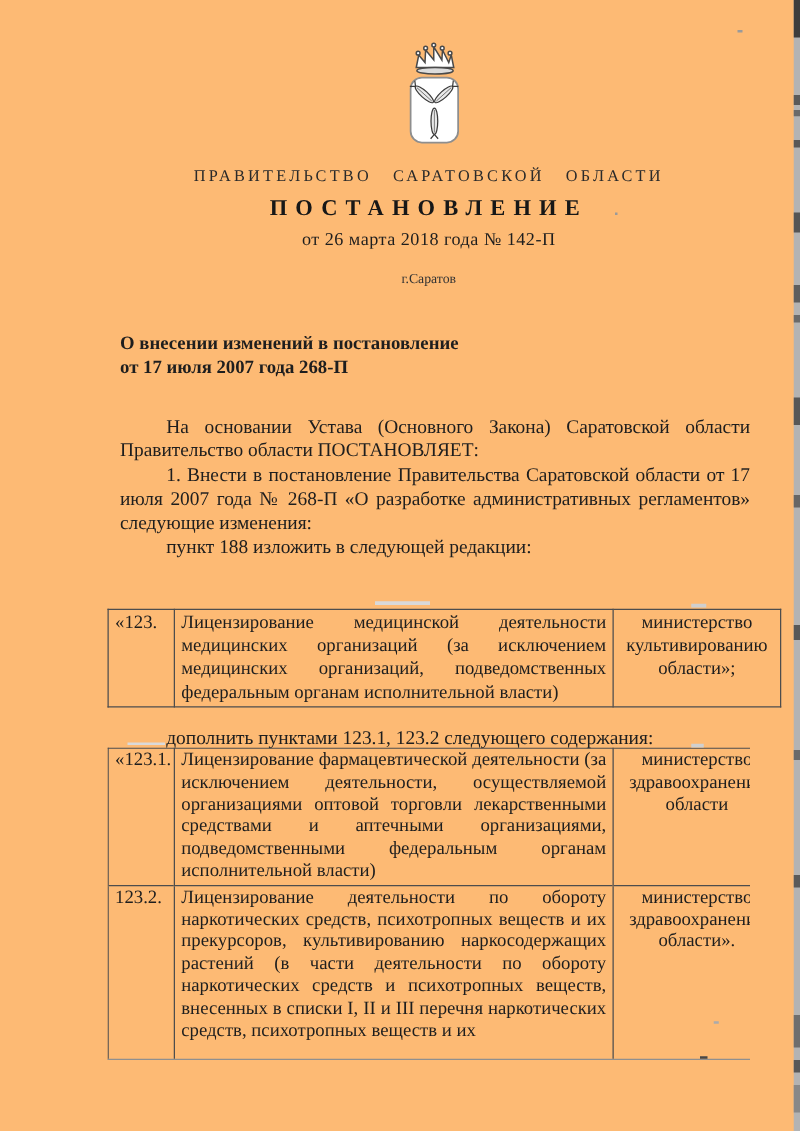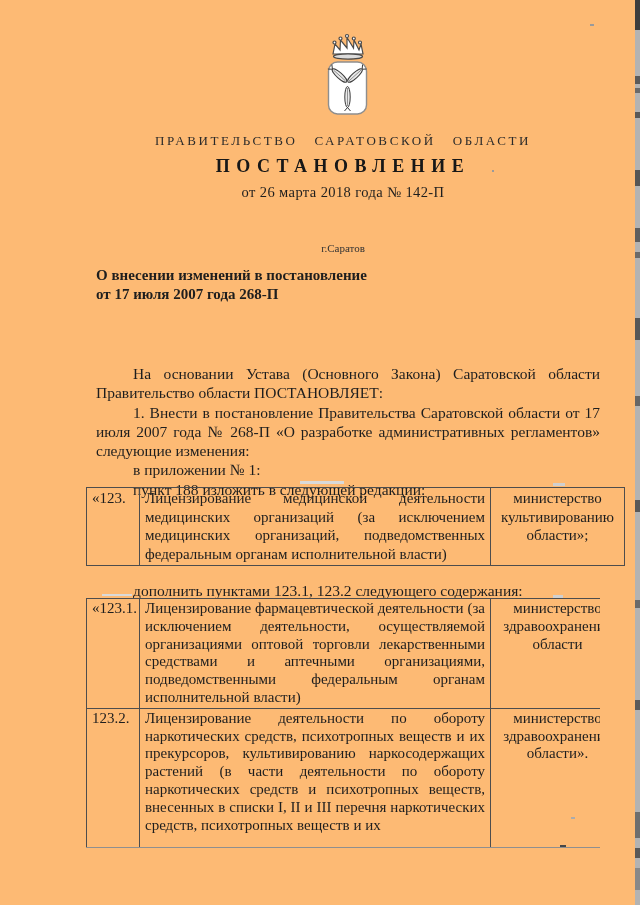--- a/index.html
+++ b/index.html
@@ -11,25 +11,25 @@
     color:#1e1e1e;
     overflow:hidden;
   }
   
   .emblem{position:absolute;left:317px;top:16px;width:60px;height:104px;}
   
   .hdr{position:absolute;left:70px;width:546px;text-align:center;white-space:nowrap;}
   .org{top:133px;font-size:13px;letter-spacing:2.6px;word-spacing:11px;color:#2a2a2a;}
   .doctype{top:156px;font-size:18px;font-weight:bold;letter-spacing:6.5px;color:#171717;}
   .docdate{top:184px;font-size:14.5px;letter-spacing:.4px;}
-  .place{top:217px;font-size:11px;color:#333;margin-top:25px;}
+  .place{top:217px;font-size:11px;color:#333;}
   
   .subject{position:absolute;left:96px;top:266px;width:430px;font-size:15px;font-weight:bold;line-height:19px;}
   
-  .bodytext{position:absolute;left:96px;top:364px;width:504px;font-size:15.5px;line-height:19.3px;text-align:justify;}
+  .bodytext{position:absolute;left:96px;top:332px;width:504px;font-size:15.5px;line-height:19.3px;text-align:justify;}
   .bodytext p{margin:0;text-indent:37px;}
   
   .tbl{border-collapse:collapse;table-layout:fixed;width:512px;font-size:15px;}
   .tbl td{border:1px solid #4d4d4d;vertical-align:top;padding:1px 5px;}
   .tbl .c-num{width:45px;text-align:left;padding-left:5px;padding-right:2px;}
   .tbl .c-srv{width:340px;text-align:justify;}
   .tbl .c-aut{width:127px;text-align:center;padding:1px 3px;}
   .tbl1{position:absolute;left:86px;top:487px;line-height:18.7px;}
   .intro2{position:absolute;left:133px;top:570px;font-size:15.5px;margin-top:12px;}
   .tbl2wrap{position:absolute;left:86px;top:598px;width:514px;height:249px;overflow:hidden;border-bottom:1px solid #8f8f8f;}
@@ -88,21 +88,20 @@
   <div class="hdr place">г.Саратов</div>
 
   <div class="subject">
     <div>О внесении изменений в постановление</div>
     <div>от 17 июля 2007 года 268-П</div>
   </div>
 
   <div class="bodytext">
     <p>На основании Устава (Основного Закона) Саратовской области Правительство области ПОСТАНОВЛЯЕТ:</p>
     <p>1. Внести в постановление Правительства Саратовской области от 17 июля 2007 года № 268-П «О разработке административных регламентов» следующие изменения:</p>
-    <p>в приложении № 1:</p>
     <p>пункт 188 изложить в следующей редакции:</p>
   </div>
 
   <table class="tbl tbl1">
     <tbody>
       <tr>
         <td class="c-num">«123.</td>
         <td class="c-srv">Лицензирование медицинской деятельности медицинских организаций (за исключением медицинских организаций, подведомственных федеральным органам исполнительной власти)</td>
         <td class="c-aut">министерство культивированию области»;</td>
       </tr>

